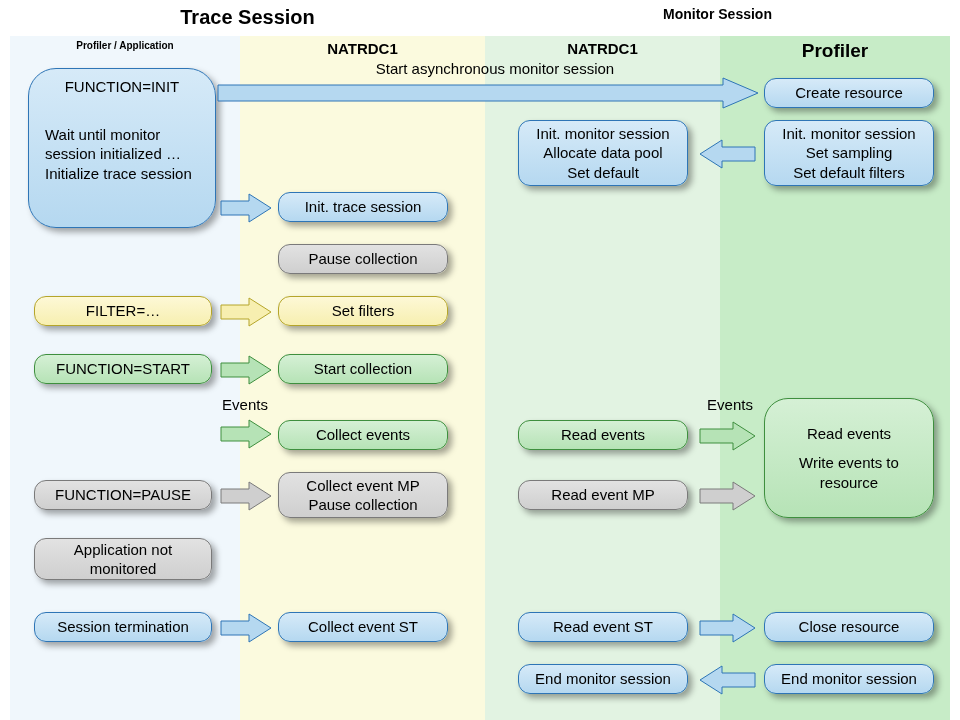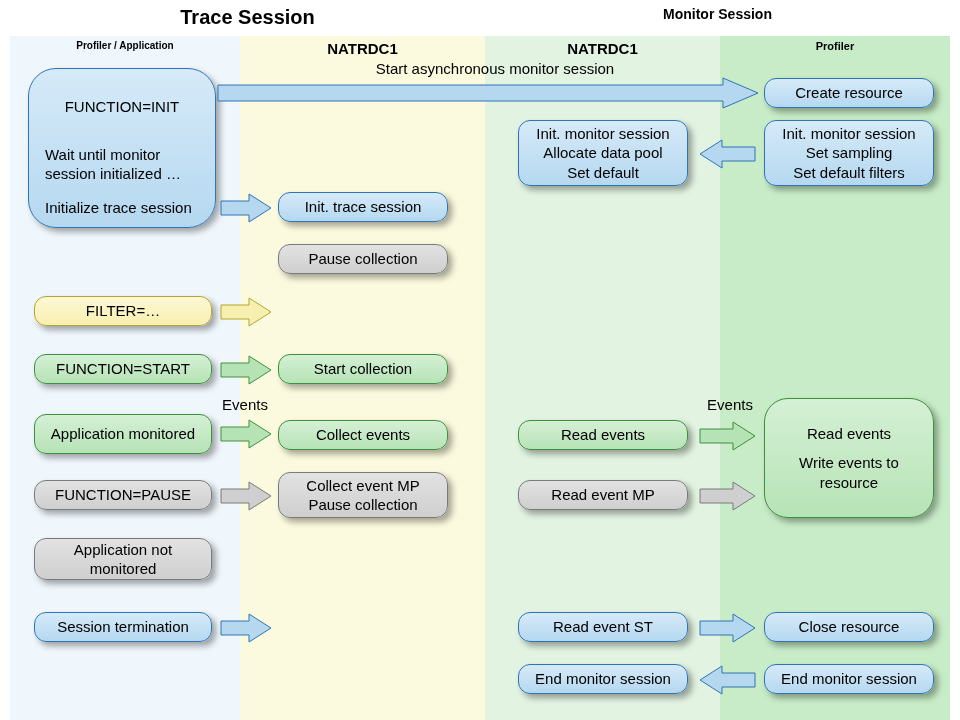--- a/index.html
+++ b/index.html
@@ -25,26 +25,26 @@
   <div class="bg" style="left:240px;width:245px;background:#fbfade"></div>
   <div class="bg" style="left:485px;width:235px;background:#e2f3e2"></div>
   <div class="bg" style="left:720px;width:230px;background:#c7ecc7"></div>
 
   <div class="hdr" style="left:10px;top:6px;width:475px;font-size:20px">Trace Session</div>
   <div class="hdr" style="left:485px;top:6px;width:465px;font-size:14px">Monitor Session</div>
 
   <div class="sub hdr" style="left:10px;top:40px;width:230px;font-size:10px">Profiler  /  Application</div>
   <div class="sub hdr" style="left:240px;top:40px;width:245px;font-size:15px">NATRDC1</div>
   <div class="sub hdr" style="left:485px;top:40px;width:235px;font-size:15px">NATRDC1</div>
-  <div class="sub hdr" style="left:720px;top:40px;width:230px;font-size:11px">Profiler</div>
+  <div class="sub hdr" style="left:720px;top:40px;width:230px;font-size:19px">Profiler</div>
 
-  <div class="box c-blue shadow" style="left:28px;top:68px;width:188px;height:160px;border-radius:28px;align-items:flex-start;justify-content:flex-start;text-align:left;padding:28px 16px">
+  <div class="box c-blue shadow" style="left:28px;top:68px;width:188px;height:160px;border-radius:28px;align-items:flex-start;justify-content:flex-start;text-align:left;padding:8px 16px">
     <div style="width:100%;text-align:center">FUNCTION=INIT</div>
     <div style="margin-top:28px">Wait until monitor session initialized …</div>
-    <div style="margin-top:14px">Initialize trace session</div>
+    <div style="">Initialize trace session</div>
   </div>
 
   <svg class="arrow" style="left:218px;top:78px;width:540px;height:30px">
     <path d="M0,7 L505,7 L505,0 L540,15 L505,30 L505,23 L0,23 Z" fill="#b5d8f0" stroke="#2e75b6" stroke-width="1"></path>
   </svg>
   <div class="lbl" style="left:260px;top:60px;width:470px">Start asynchronous  monitor session</div>
 
   <div class="box c-blue shadow" style="left:764px;top:78px;width:170px;height:30px">Create resource</div>
 
   <div class="box c-blue shadow" style="left:764px;top:120px;width:170px;height:66px">
@@ -62,34 +62,34 @@
   </svg>
 
   <div class="box c-blue shadow" style="left:278px;top:192px;width:170px;height:30px">Init. trace session</div>
   <svg class="arrow" style="left:221px;top:194px;width:50px;height:28px">
     <path d="M0,7 L28,7 L28,0 L50,14 L28,28 L28,21 L0,21 Z" fill="#b5d8f0" stroke="#2e75b6" stroke-width="1"></path>
   </svg>
 
   <div class="box c-gray shadow" style="left:278px;top:244px;width:170px;height:30px">Pause collection</div>
 
   <div class="box c-yellow shadow" style="left:34px;top:296px;width:178px;height:30px">FILTER=…</div>
+  <div class="box c-yellow shadow" style="left:278px;top:296px;width:170px;height:30px">Set filters</div>
   <svg class="arrow" style="left:221px;top:298px;width:50px;height:28px">
     <path d="M0,7 L28,7 L28,0 L50,14 L28,28 L28,21 L0,21 Z" fill="#f7efb0" stroke="#b5a52a" stroke-width="1"></path>
   </svg>
 
   <div class="box c-green shadow" style="left:34px;top:354px;width:178px;height:30px">FUNCTION=START</div>
   <div class="box c-green shadow" style="left:278px;top:354px;width:170px;height:30px">Start collection</div>
   <svg class="arrow" style="left:221px;top:356px;width:50px;height:28px">
     <path d="M0,7 L28,7 L28,0 L50,14 L28,28 L28,21 L0,21 Z" fill="#b6e3b6" stroke="#3e8f3e" stroke-width="1"></path>
   </svg>
 
   <div class="lbl" style="left:210px;top:396px;width:70px">Events</div>
   <div class="lbl" style="left:695px;top:396px;width:70px">Events</div>
 
-  <div class="box c-green shadow" style="left:34px;top:414px;width:178px;height:40px">Application monitored</div>
   <div class="box c-green shadow" style="left:278px;top:420px;width:170px;height:30px">Collect events</div>
   <svg class="arrow" style="left:221px;top:420px;width:50px;height:28px">
     <path d="M0,7 L28,7 L28,0 L50,14 L28,28 L28,21 L0,21 Z" fill="#b6e3b6" stroke="#3e8f3e" stroke-width="1"></path>
   </svg>
   <div class="box c-green shadow" style="left:518px;top:420px;width:170px;height:30px">Read events</div>
   <svg class="arrow" style="left:700px;top:422px;width:55px;height:28px">
     <path d="M0,7 L33,7 L33,0 L55,14 L33,28 L33,21 L0,21 Z" fill="#b6e3b6" stroke="#3e8f3e" stroke-width="1"></path>
   </svg>
   <div class="box c-green shadow" style="left:764px;top:398px;width:170px;height:120px;border-radius:24px">
     <div>Read events</div>
@@ -105,20 +105,21 @@
     <path d="M0,7 L28,7 L28,0 L50,14 L28,28 L28,21 L0,21 Z" fill="#cfcfcf" stroke="#7a7a7a" stroke-width="1"></path>
   </svg>
   <div class="box c-gray shadow" style="left:518px;top:480px;width:170px;height:30px">Read event MP</div>
   <svg class="arrow" style="left:700px;top:482px;width:55px;height:28px">
     <path d="M0,7 L33,7 L33,0 L55,14 L33,28 L33,21 L0,21 Z" fill="#cfcfcf" stroke="#7a7a7a" stroke-width="1"></path>
   </svg>
 
   <div class="box c-gray shadow" style="left:34px;top:538px;width:178px;height:42px">Application not monitored</div>
 
   <div class="box c-blue shadow" style="left:34px;top:612px;width:178px;height:30px">Session termination</div>
+  <div class="box c-blue shadow" style="left:278px;top:612px;width:170px;height:30px">Collect event ST</div>
   <svg class="arrow" style="left:221px;top:614px;width:50px;height:28px">
     <path d="M0,7 L28,7 L28,0 L50,14 L28,28 L28,21 L0,21 Z" fill="#b5d8f0" stroke="#2e75b6" stroke-width="1"></path>
   </svg>
   <div class="box c-blue shadow" style="left:518px;top:612px;width:170px;height:30px">Read event ST</div>
   <svg class="arrow" style="left:700px;top:614px;width:55px;height:28px">
     <path d="M0,7 L33,7 L33,0 L55,14 L33,28 L33,21 L0,21 Z" fill="#b5d8f0" stroke="#2e75b6" stroke-width="1"></path>
   </svg>
   <div class="box c-blue shadow" style="left:764px;top:612px;width:170px;height:30px">Close resource</div>
 
   <div class="box c-blue shadow" style="left:764px;top:664px;width:170px;height:30px">End monitor session</div>

